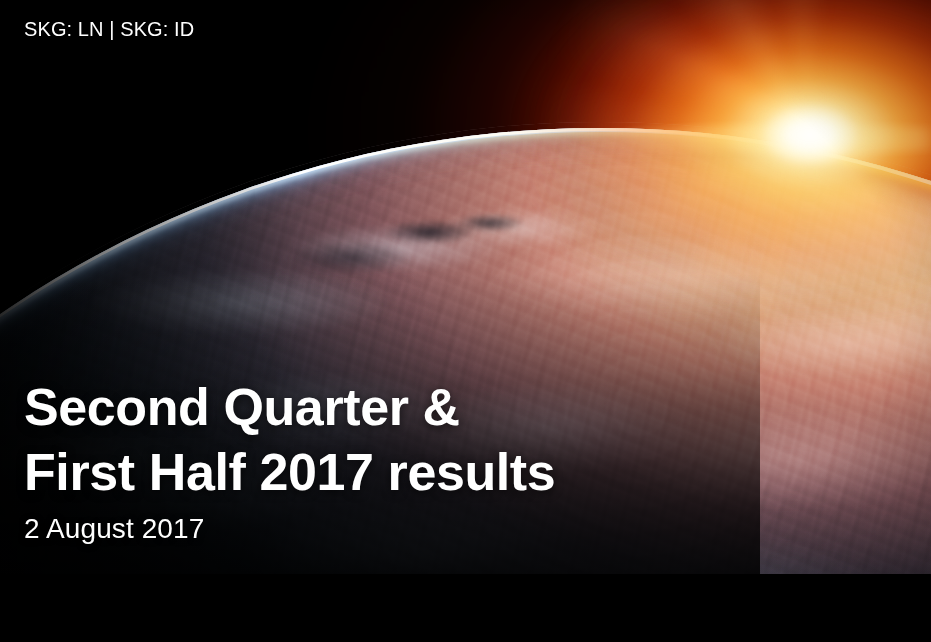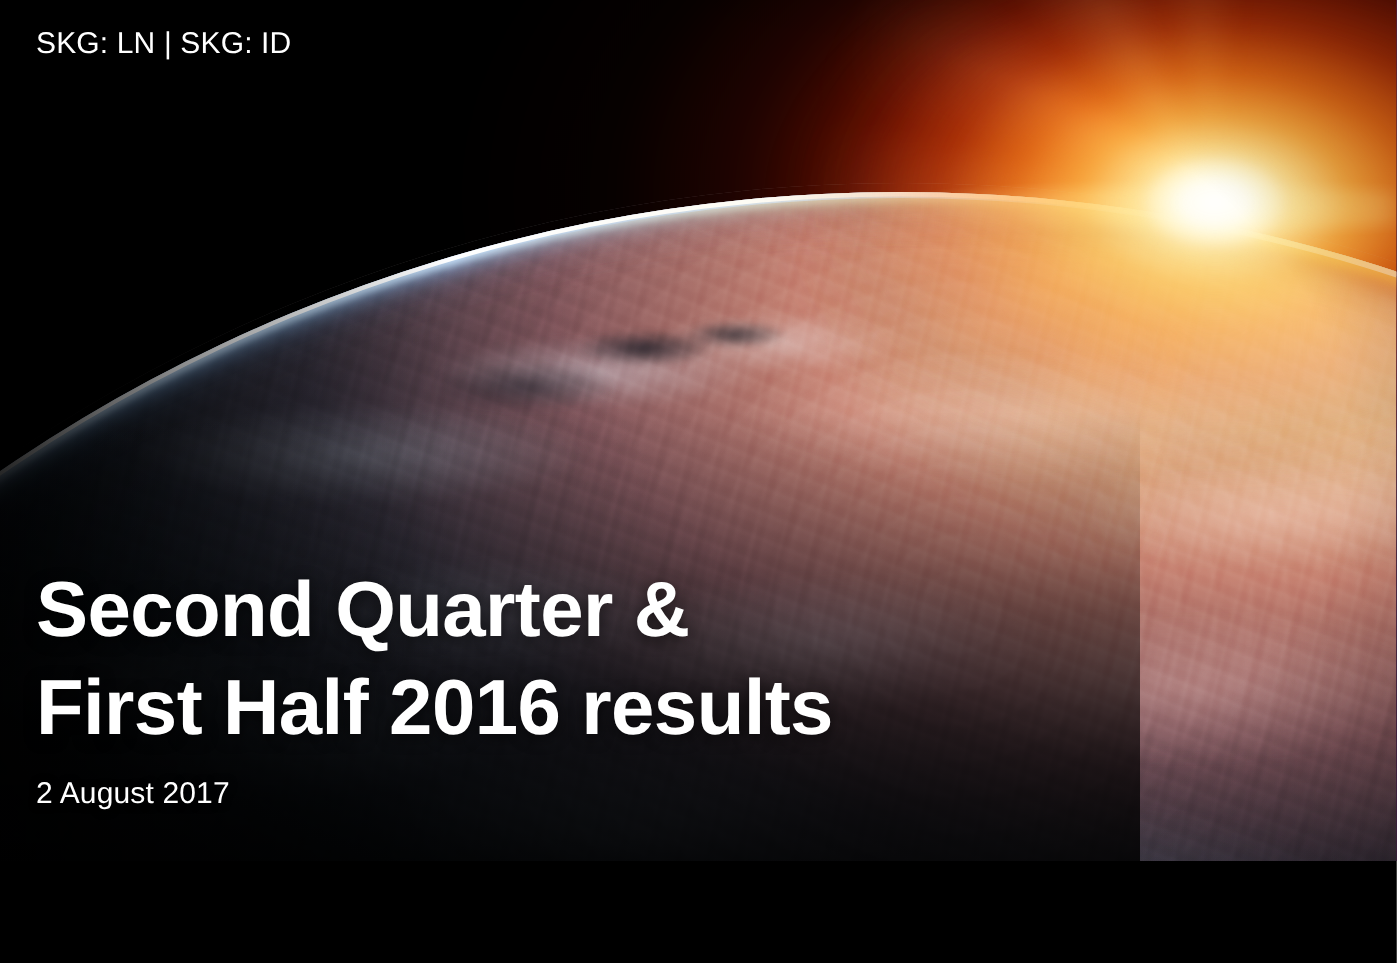--- a/index.html
+++ b/index.html
@@ -361,21 +361,21 @@
     font-size: 52px;
     font-weight: bold;
     line-height: 65px;
     letter-spacing: -0.4px;
     text-shadow: 0 2px 10px rgba(0,0,0,0.65);
     margin: 0;
   }
   .title-line { display: block; }
   .subtitle {
     color: #ffffff;
-    font-size: 20px;
+    font-size: 28px;
     line-height: 30px;
     margin: 9px 0 0 0;
     letter-spacing: 0.1px;
     text-shadow: 0 1px 6px rgba(0,0,0,0.85);
   }
 </style>
 </head>
 <body>
 
 <div class="slide">
@@ -404,18 +404,18 @@
     <div class="vignette"></div>
     <div class="left-scrim"></div>
     <div class="text-scrim"></div>
   </div>
 
   <div class="ticker">SKG: LN | SKG: ID</div>
 
   <div class="title-block">
     <h1 class="title">
       <span class="title-line">Second Quarter &amp;</span>
-      <span class="title-line">First Half 2016 results</span>
+      <span class="title-line">First Half 2017 results</span>
     </h1>
     <div class="subtitle">2 August 2017</div>
   </div>
 
 </div>
 
 </body></html>

